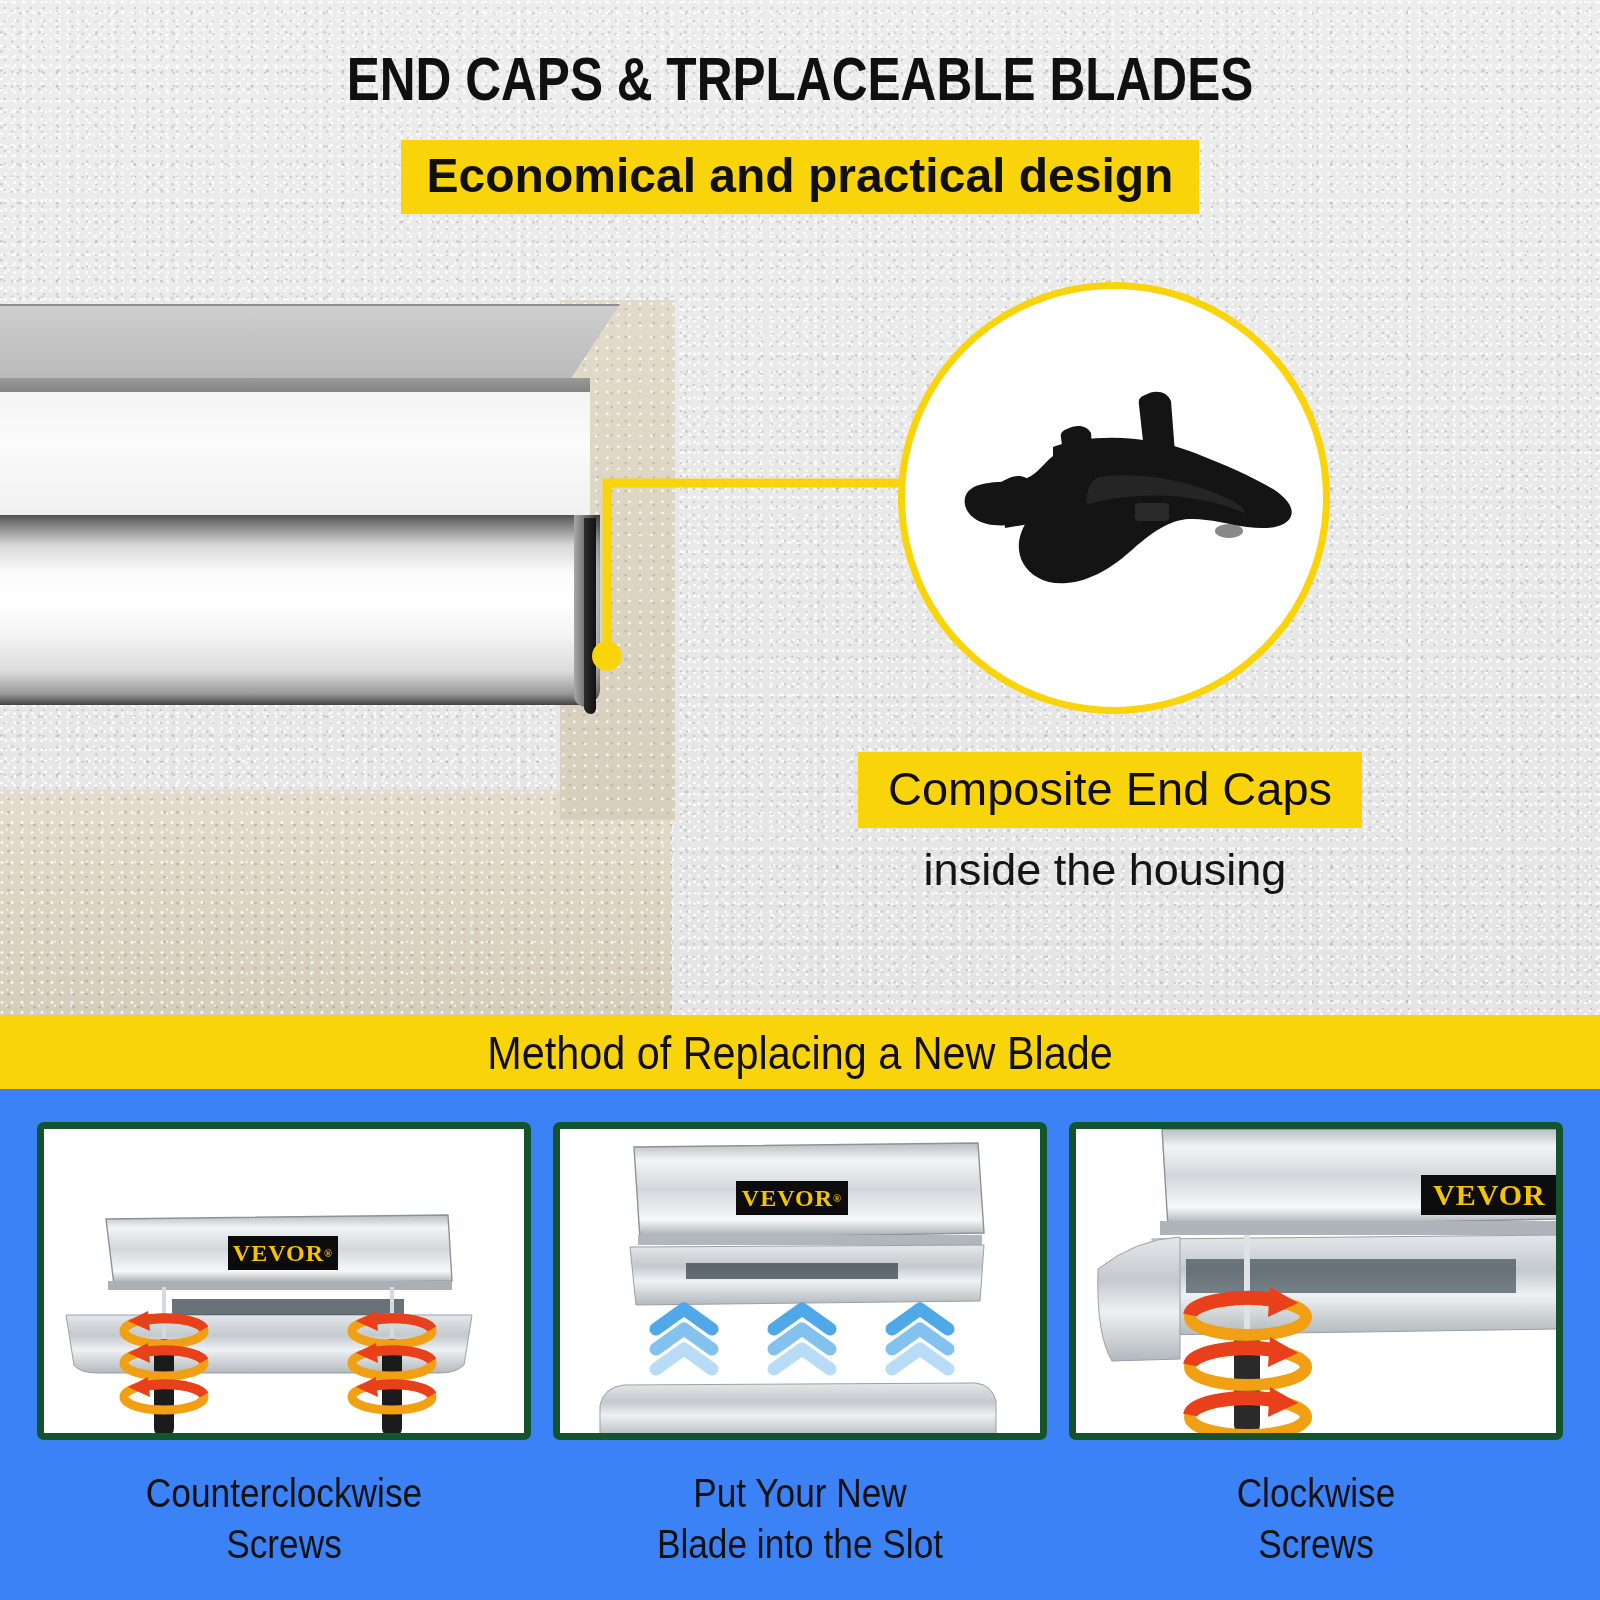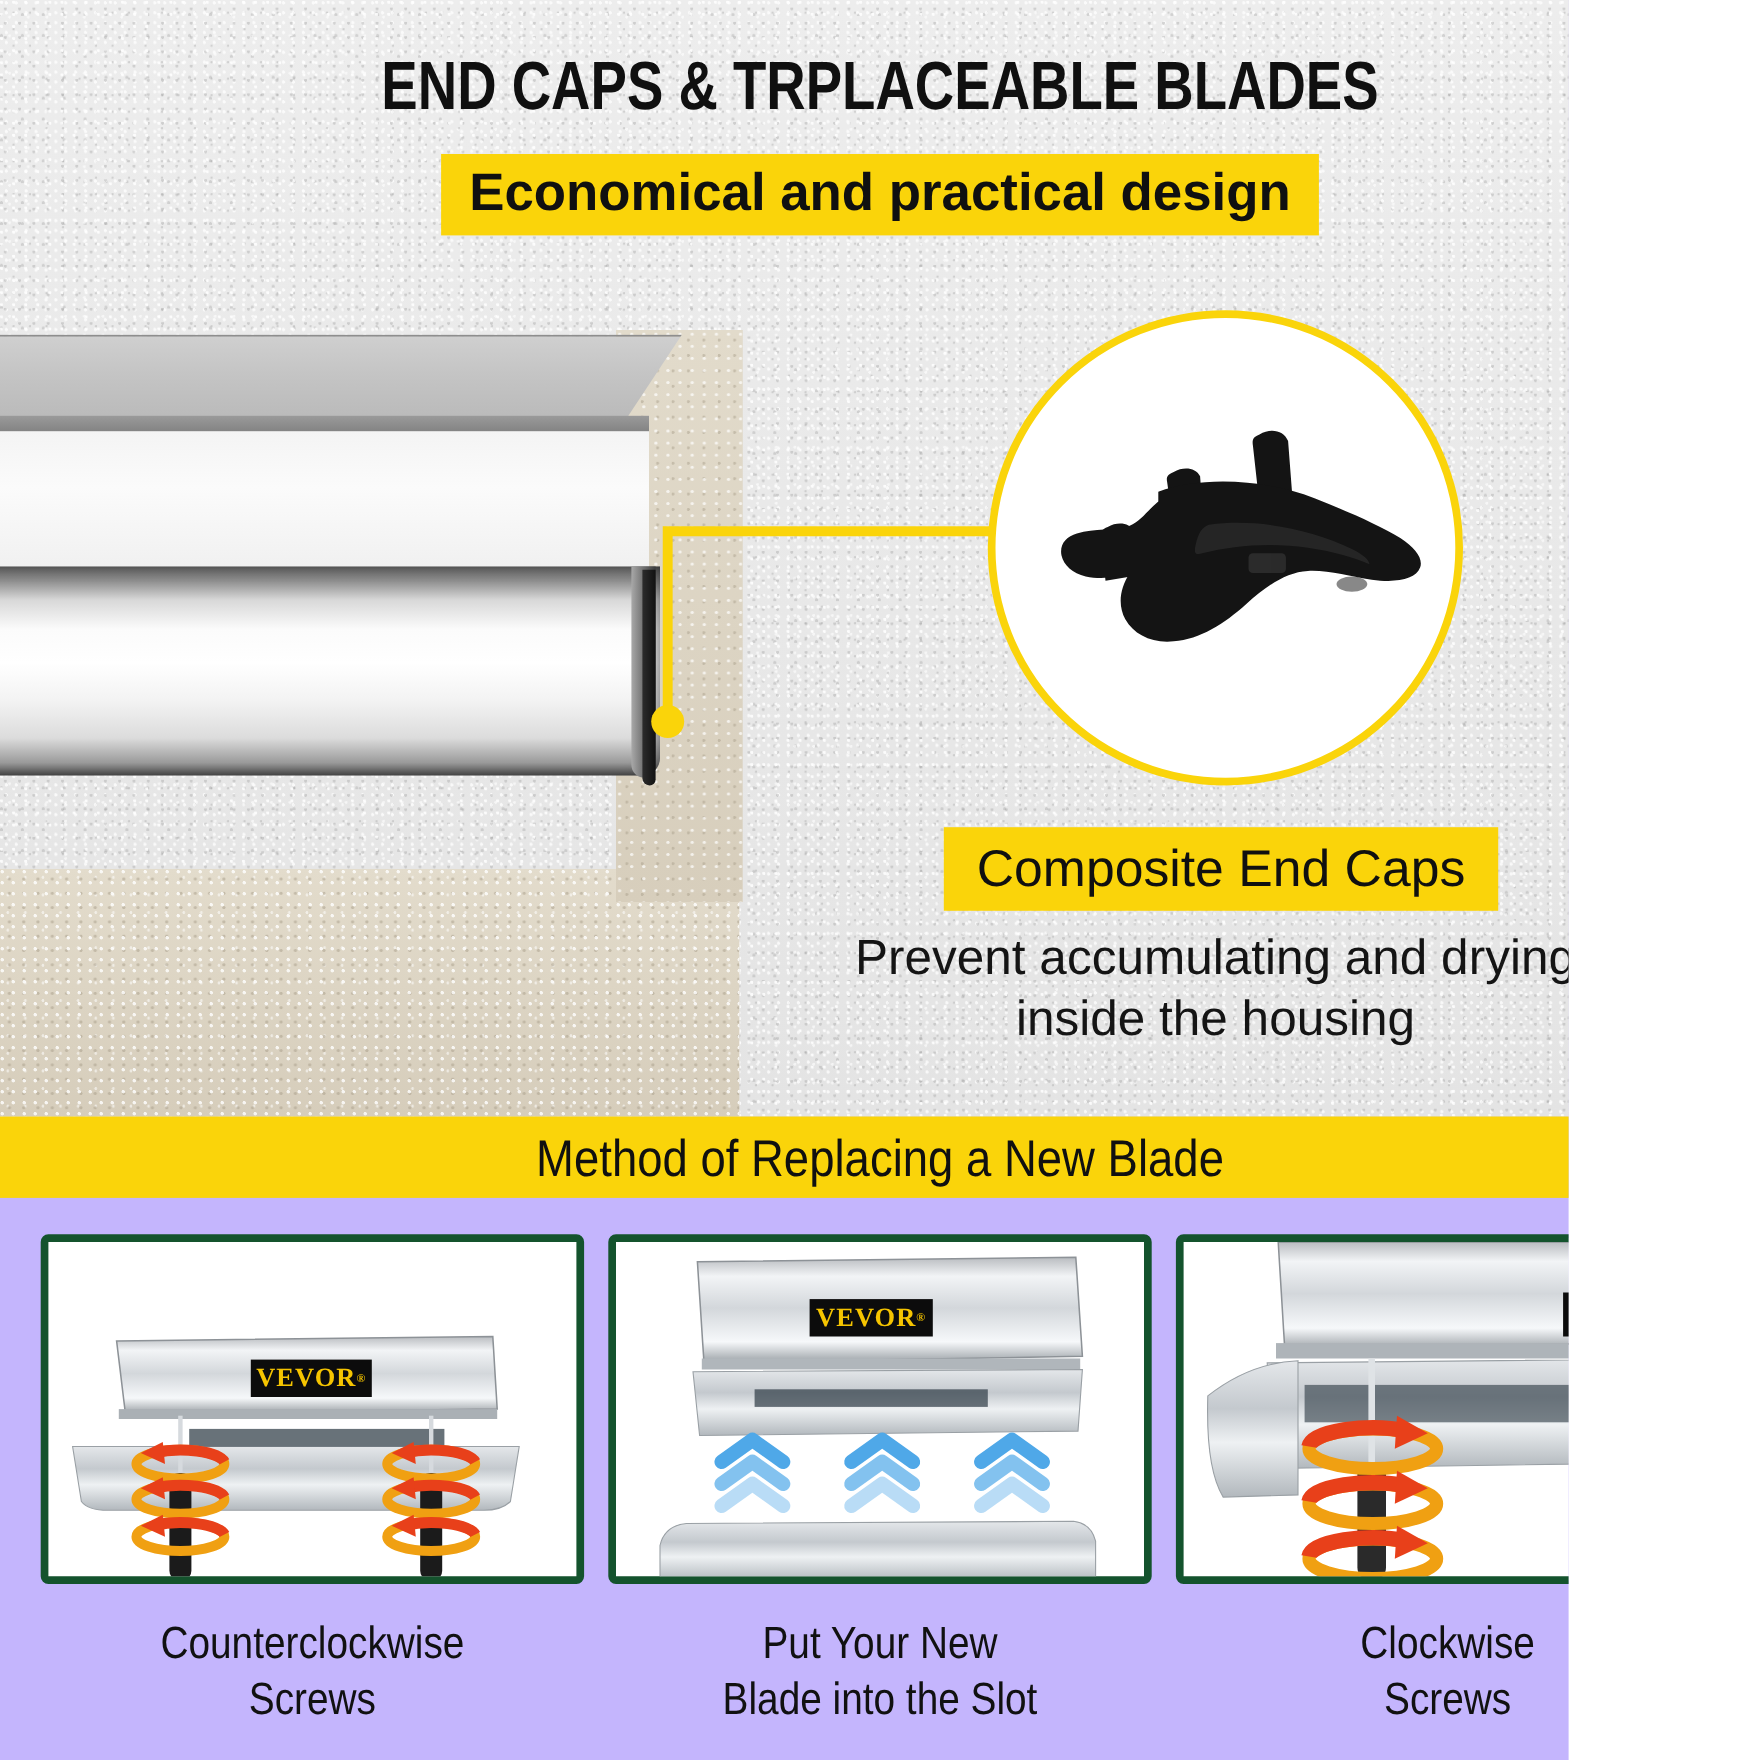--- a/index.html
+++ b/index.html
@@ -2,25 +2,25 @@
 <html><head>
 <meta charset="utf-8">
 <style>
   html, body {
     margin: 0;
     padding: 0;
     background: #ffffff;
   }
   .page {
     position: relative;
-    width: 1426px;
+    width: 1600px;
     height: 1600px;
     overflow: hidden;
     font-family: "Liberation Sans", sans-serif;
-    background: #c4b5fd;
+    background: #3b82f6;
   }
 
   
   .hero {
     position: absolute;
     left: 0; top: 0;
     width: 1600px;
     height: 1015px;
     overflow: hidden;
     background-color: #e9e9e9;
@@ -327,21 +327,20 @@
         <ellipse cx="280" cy="146" rx="14" ry="7"></ellipse>
       </g>
     </svg>
   </div>
 
   <div class="callout-badge-wrap">
     <span class="callout-badge">Composite End Caps</span>
   </div>
 
   <div class="callout-desc">
-    <div>Prevent accumulating and drying</div>
     <div>inside the housing</div>
   </div>
 
   <div class="banner"></div>
   <div class="banner-text">Method of Replacing a New Blade</div>
 
   <div class="panels">
 
     <div class="panel p1">
       <svg viewBox="0 0 484 308" width="484" height="308">

